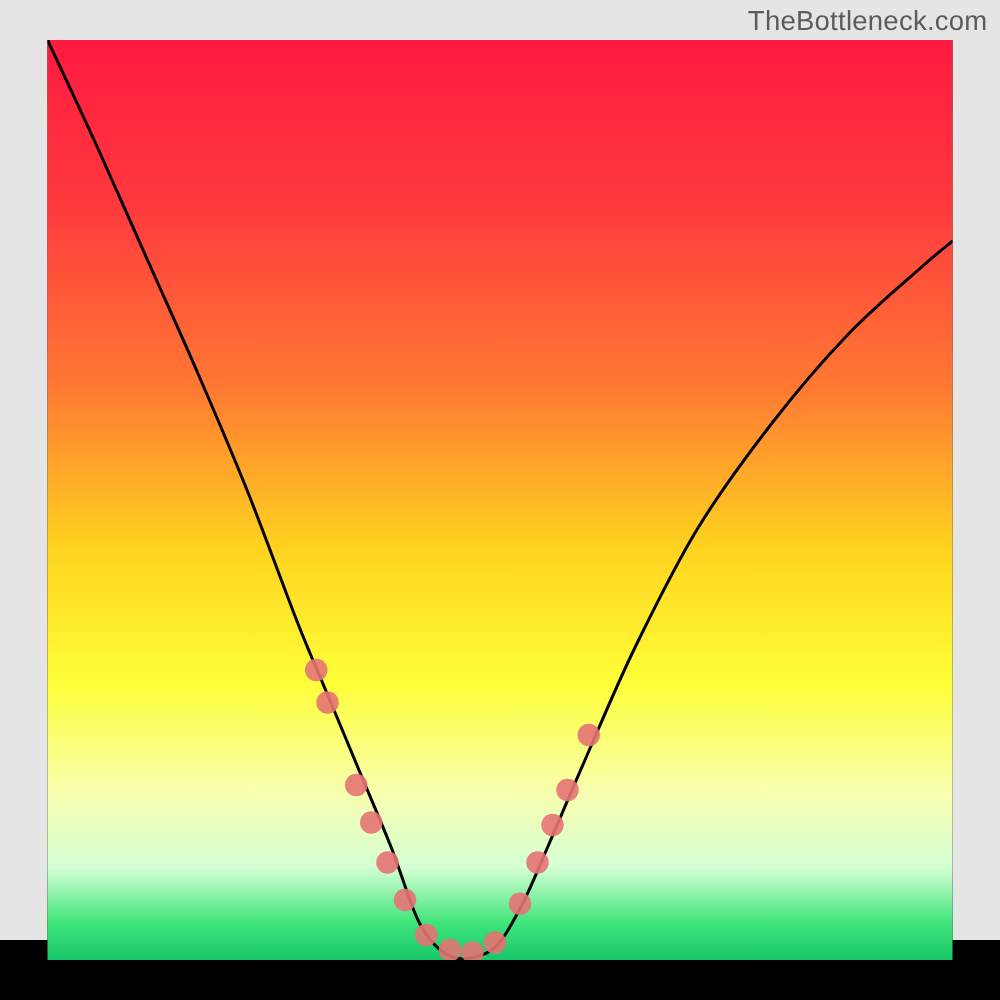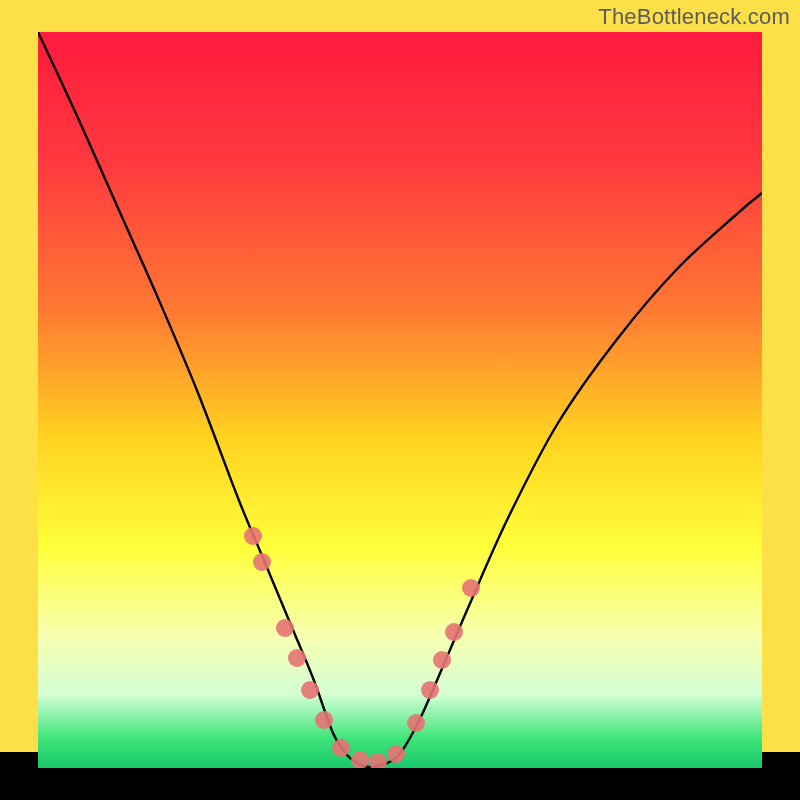--- a/index.html
+++ b/index.html
@@ -8,21 +8,21 @@
     width: 800px;
     height: 800px;
     overflow: hidden;
     background: #000;
     font-family: Arial, Helvetica, sans-serif;
   }
   .stage {
     position: relative;
     width: 800px;
     height: 752px;
-    background: #fde047;
+    background: #e5e5e5;
   }
   .watermark {
     position: absolute;
     top: 4px;
     right: 10px;
     color: #5c5c5c;
     font-size: 22px;
     font-weight: 500;
     letter-spacing: 0.2px;
     z-index: 5;

